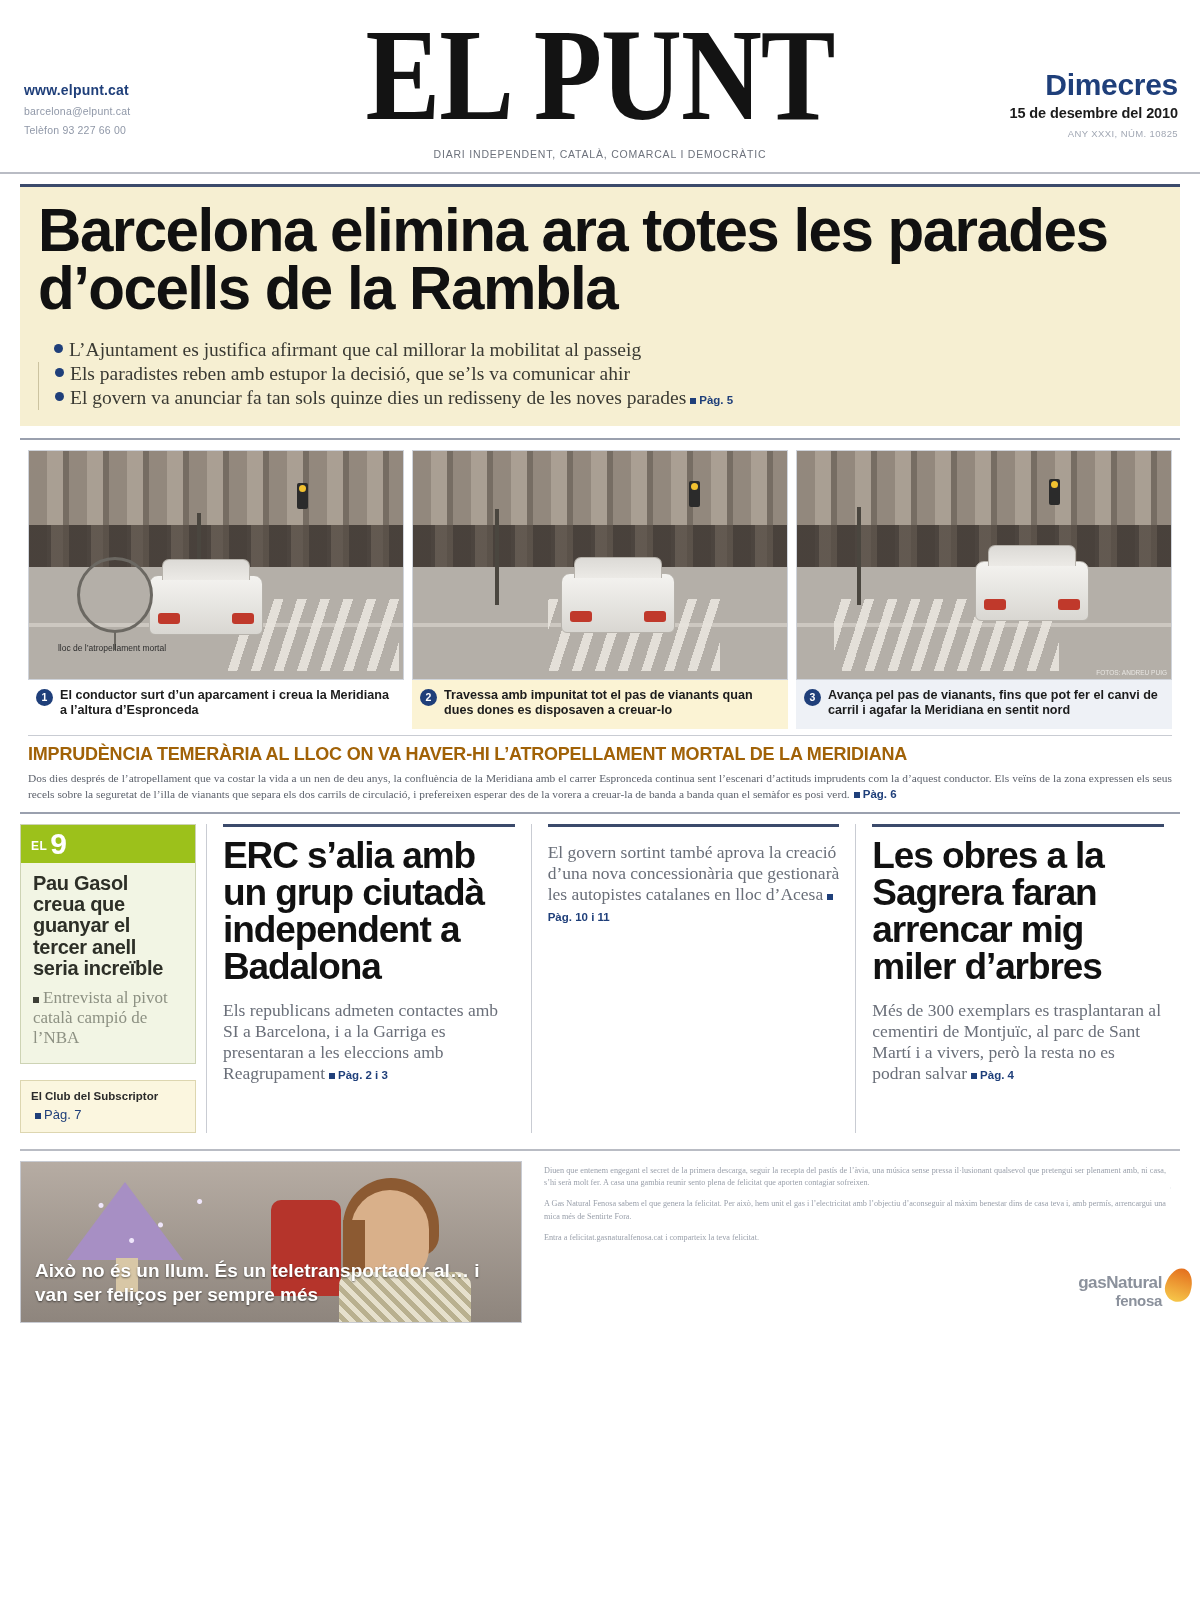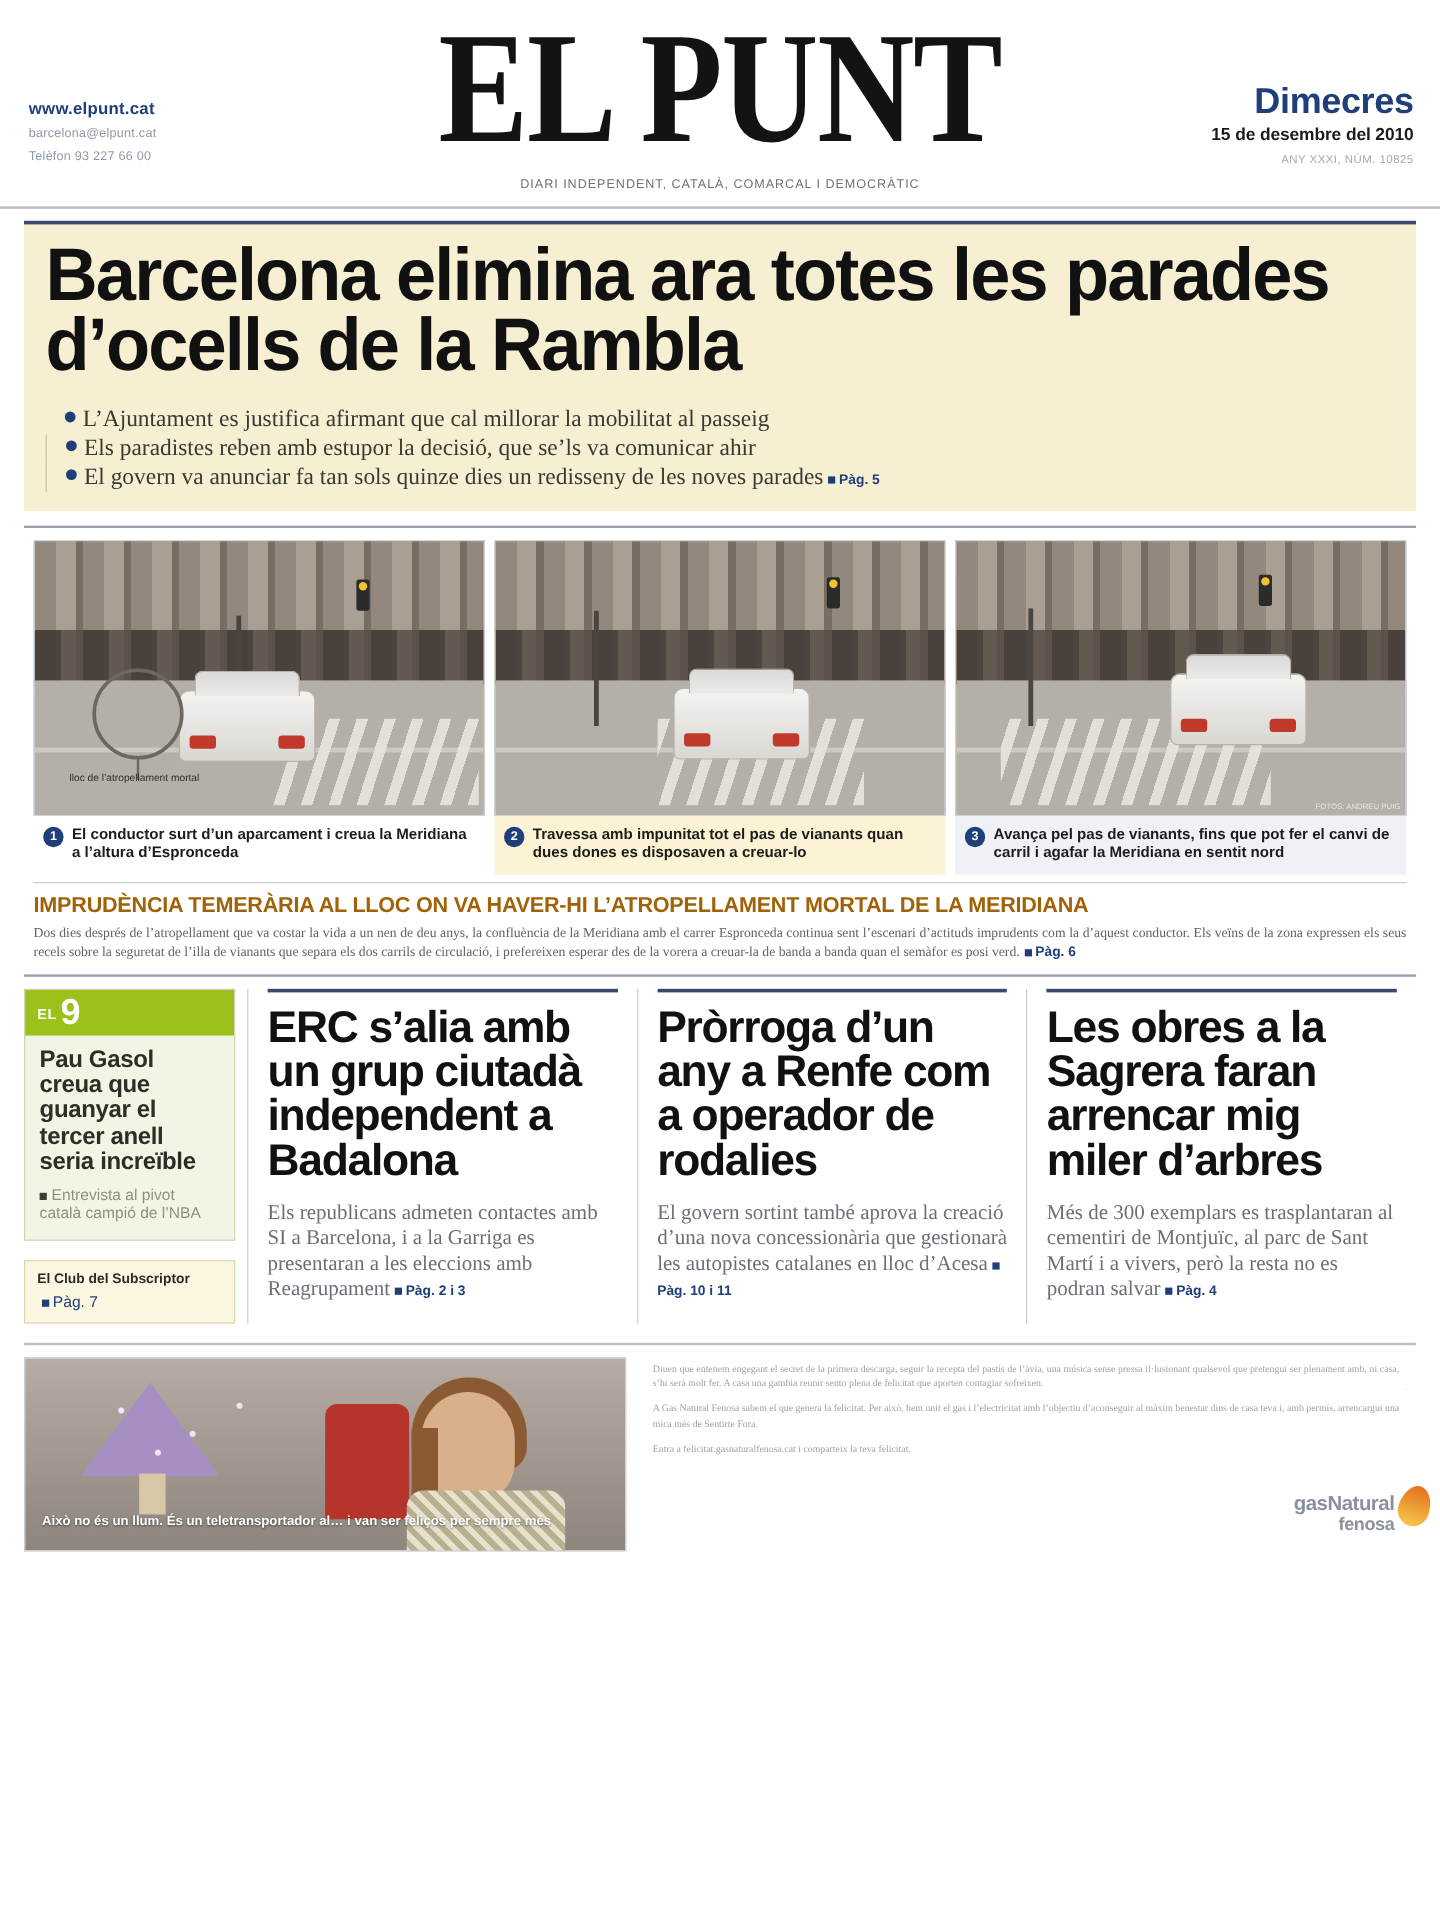--- a/index.html
+++ b/index.html
@@ -153,22 +153,22 @@
   .lower{display:flex;margin:10px 20px 0 20px;}
   .col-el9{flex:0 0 176px;padding-right:10px;}
   .el9box{border:1px solid #cdd3b4;background:#f2f5e4;}
   .el9head{background:#9cc11b;padding:7px 10px 5px 10px;}
   .el9head .el{font-size:12px;font-weight:bold;color:#fff;vertical-align:4px;letter-spacing:.5px;}
   .el9head .nine{font-size:30px;font-weight:bold;color:#fff;line-height:.8;margin-left:3px;}
   .el9title{
     padding:10px 12px 8px 12px;font-size:20px;line-height:1.07;font-weight:bold;
     color:#2d2f27;letter-spacing:-.3px;
   }
-  .el9sub{padding:0 12px 14px 12px;font-size:13px;line-height:1.2;color:#8d9183;
-    font-family:Liberation Sans, sans-serif;}
+  .el9sub{padding:0 12px 14px 12px;font-size:17px;line-height:1.2;color:#8d9183;
+    font-family:Liberation Serif, serif;}
   .sqdark{display:inline-block;width:6px;height:6px;background:#3d3f36;margin-right:4px;}
   .clubbox{
     margin-top:16px;border:1px solid #ddd6b0;background:#fbf6df;
     padding:9px 10px 10px 10px;
   }
   .clubtitle{font-size:11.5px;font-weight:bold;color:#2b2b2b;}
   .clubpag{font-size:13px;font-weight:normal;color:#1f3f7a;margin-top:5px;}
 
   .col-art{flex:1;padding:0 16px;position:relative;}
   .col-art + .col-art{border-left:1px solid #c9ccd3;}
@@ -204,21 +204,21 @@
     background:#b5342b;border-radius:10px 10px 3px 3px;}
   .girl-head{position:absolute;left:330px;top:28px;width:78px;height:92px;
     background:#d9b08a;border-radius:40px 40px 34px 34px;}
   .girl-hair{position:absolute;left:322px;top:16px;width:96px;height:78px;
     background:#8c5a32;border-radius:48px 48px 20px 20px;}
   .girl-hair2{position:absolute;left:322px;top:58px;width:22px;height:78px;background:#8c5a32;}
   .girl-body{position:absolute;left:318px;top:110px;width:132px;height:54px;
     background:repeating-linear-gradient(45deg,#e6e0cc 0 5px,#b9b08f 5px 10px);border-radius:14px 14px 0 0;}
   .adtext{
     position:absolute;left:14px;bottom:16px;right:14px;color:#fff;
-    font-size:11px;font-weight:bold;line-height:1.22;
+    font-size:19px;font-weight:bold;line-height:1.22;
     text-shadow:0 1px 2px rgba(0,0,0,.55);
   }
   .adcopy{flex:1;padding:4px 14px 0 22px;position:relative;}
   .adcopy p{margin:0 0 9px 0;font-size:8.2px;line-height:1.5;color:#9aa0ab;
     font-family:"Liberation Serif", serif;text-align:justify;}
   .gaslogo{position:absolute;right:18px;bottom:14px;text-align:right;}
   .gasname{font-size:17px;color:#6d7380;font-weight:bold;letter-spacing:-.4px;line-height:1.05;}
   .gasname span{color:#8b919c;}
   .gassub{font-size:15px;color:#8b919c;font-weight:bold;letter-spacing:-.3px;}
   .flame{
@@ -368,21 +368,20 @@
     </div>
 
     <div class="col-art">
       <div class="rule"></div>
       <h2>ERC s’alia amb un grup ciutadà independent a Badalona</h2>
       <p><span>Els republicans admeten contactes amb SI a Barcelona, i a la Garriga es presentaran a les eleccions amb Reagrupament</span><span class="sq"></span><span class="pagref">Pàg. 2 i 3</span></p>
     </div>
 
     <div class="col-art">
       <div class="rule"></div>
-      <h2>Pròrroga d’un any a Renfe com a operador de rodalies</h2>
       <p><span>El govern sortint també aprova la creació d’una nova concessionària que gestionarà les autopistes catalanes en lloc d’Acesa</span><span class="sq"></span><span class="pagref">Pàg. 10 i 11</span></p>
     </div>
 
     <div class="col-art">
       <div class="rule"></div>
       <h2>Les obres a la Sagrera faran arrencar mig miler d’arbres</h2>
       <p><span>Més de 300 exemplars es trasplantaran al cementiri de Montjuïc, al parc de Sant Martí i a vivers, però la resta no es podran salvar</span><span class="sq"></span><span class="pagref">Pàg. 4</span></p>
     </div>
 
   </div>

